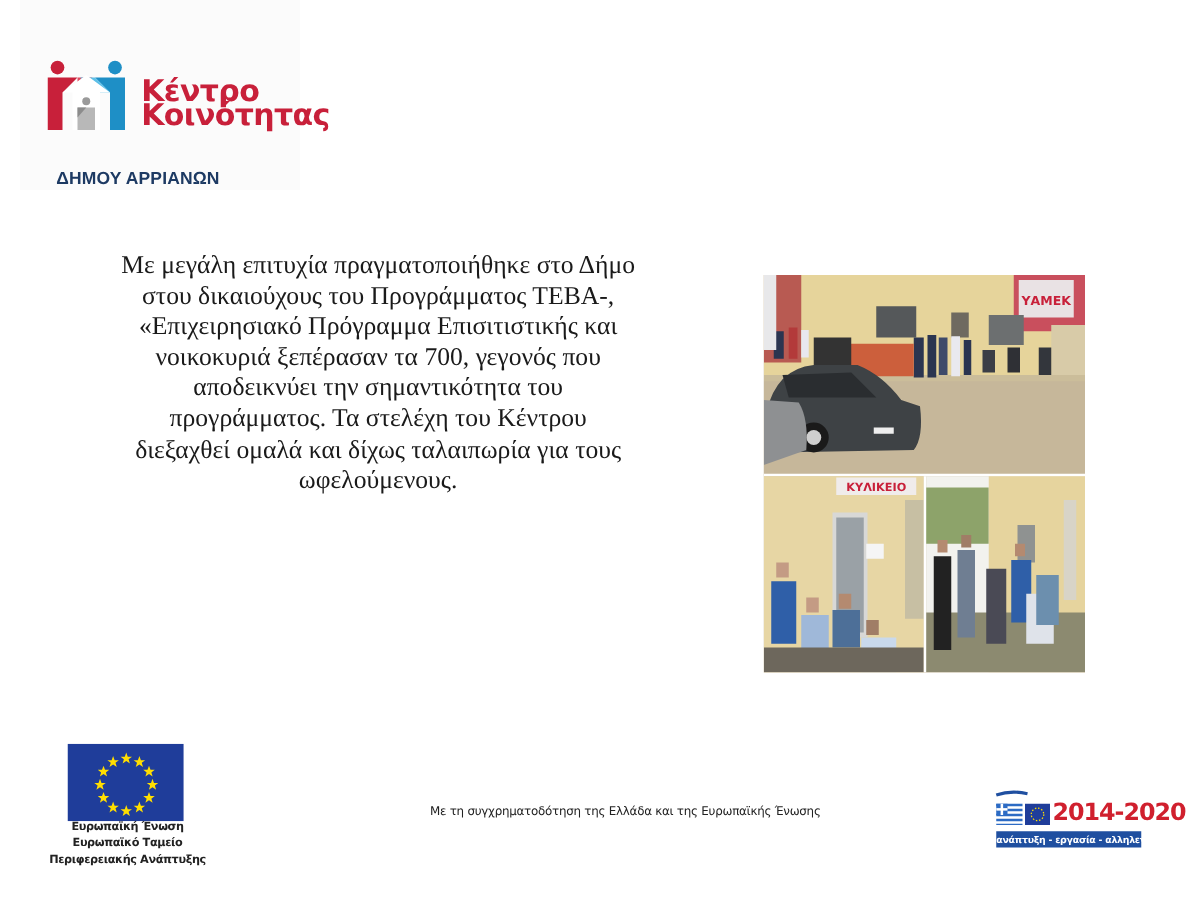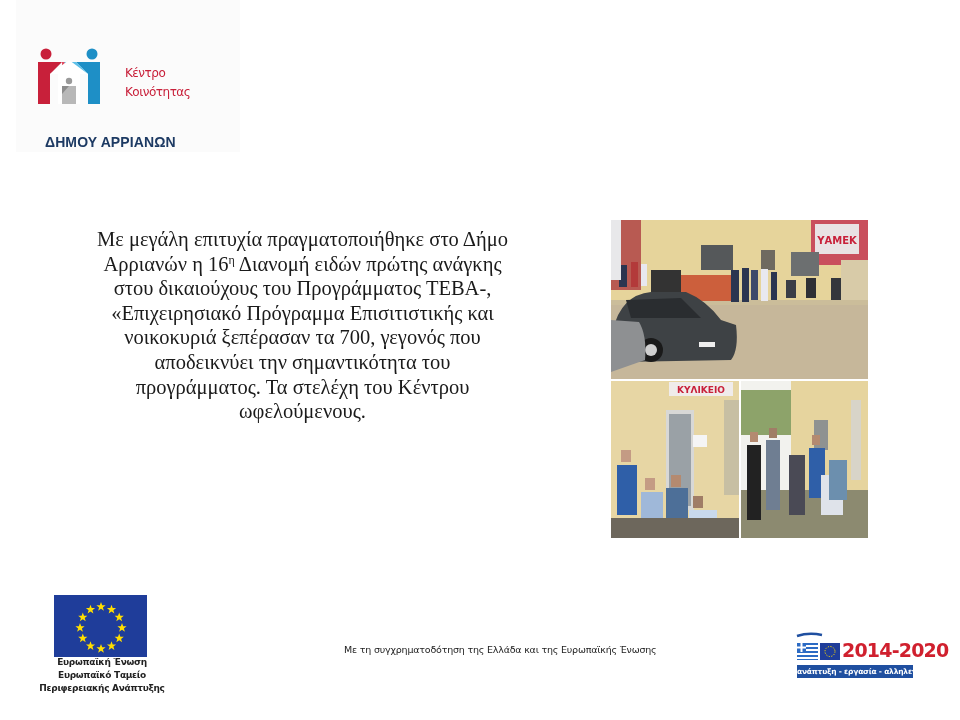--- a/index.html
+++ b/index.html
@@ -8,33 +8,32 @@
     background: #ffffff;
     font-family: "Liberation Sans", sans-serif;
   }
   .logo-panel {
     position: absolute; left: 16px; top: 0; width: 224px; height: 152px;
     background: #fbfbfb;
   }
   .logo-mark { position: absolute; left: 38px; top: 48px; width: 62px; height: 58px; }
   .logo-text {
     position: absolute; left: 113px; top: 64px;
-    font-family: "DejaVu Sans", sans-serif; font-weight: normal;
-    color: #c8203a; font-size: 12px; line-height: 19px; letter-spacing: -0.5px; margin-left: 12px;
+    font-family: "DejaVu Sans", sans-serif; font-weight: bold;
+    color: #c8203a; font-size: 24px; line-height: 19px; letter-spacing: -0.5px;
   }
   .logo-text div { white-space: nowrap; }
   .municipality {
     position: absolute; left: 26px; top: 134px;
     font-family: "Liberation Sans", sans-serif; font-weight: bold;
     font-size: 14px; color: #1d3a63; letter-spacing: 0.1px; white-space: nowrap; margin-left: 19px;
   }
   .body-clip {
     position: absolute; left: 40px; top: 200px; width: 487px; height: 320px;
     overflow: hidden;
-    margin-top: 27px;
   }
   .body-text {
     position: absolute; left: 20px; top: 0; width: 485px;
     font-family: "Liberation Serif", serif; font-size: 20.5px; line-height: 24.6px;
     color: #1a1a1a; text-align: center;
   }
   .body-text .line { display: block; white-space: nowrap; }
   .body-text sup { font-size: 12px; vertical-align: 7px; line-height: 0; }
   .photo {
     position: absolute; left: 611px; top: 193px; width: 257px; height: 318px;
@@ -86,26 +85,26 @@
 <div class="logo-text">
   <div>Κέντρο</div>
   <div>Κοινότητας</div>
 </div>
 
 <div class="municipality">ΔΗΜΟΥ ΑΡΡΙΑΝΩΝ</div>
 
 <div class="body-clip">
   <div class="body-text">
     <span class="line">Με μεγάλη επιτυχία πραγματοποιήθηκε στο Δήμο</span>
-    <span class="line"><span>Αρριανών η 16</span><sup>η</sup><span> Διανομή ειδών πρώτης ανάγκης</span></span>
     <span class="line">στου δικαιούχους του Προγράμματος ΤΕΒΑ-,</span>
     <span class="line">«Επιχειρησιακό Πρόγραμμα Επισιτιστικής και</span>
     <span class="line">νοικοκυριά ξεπέρασαν τα 700, γεγονός που</span>
     <span class="line">αποδεικνύει την σημαντικότητα του</span>
     <span class="line">προγράμματος. Τα στελέχη του Κέντρου</span>
+    <span class="line">διεξαχθεί ομαλά και δίχως ταλαιπωρία για τους</span>
     <span class="line">ωφελούμενους.</span>
   </div>
 </div>
 
 <div class="photo">
   <svg width="257" height="318" viewBox="0 0 257 318">
 
     <rect x="0" y="0" width="257" height="160" fill="#cbbd9a"></rect>
     <rect x="0" y="0" width="257" height="80" fill="#e6d49b"></rect>
     <rect x="0" y="0" width="30" height="70" fill="#b85a52"></rect>

